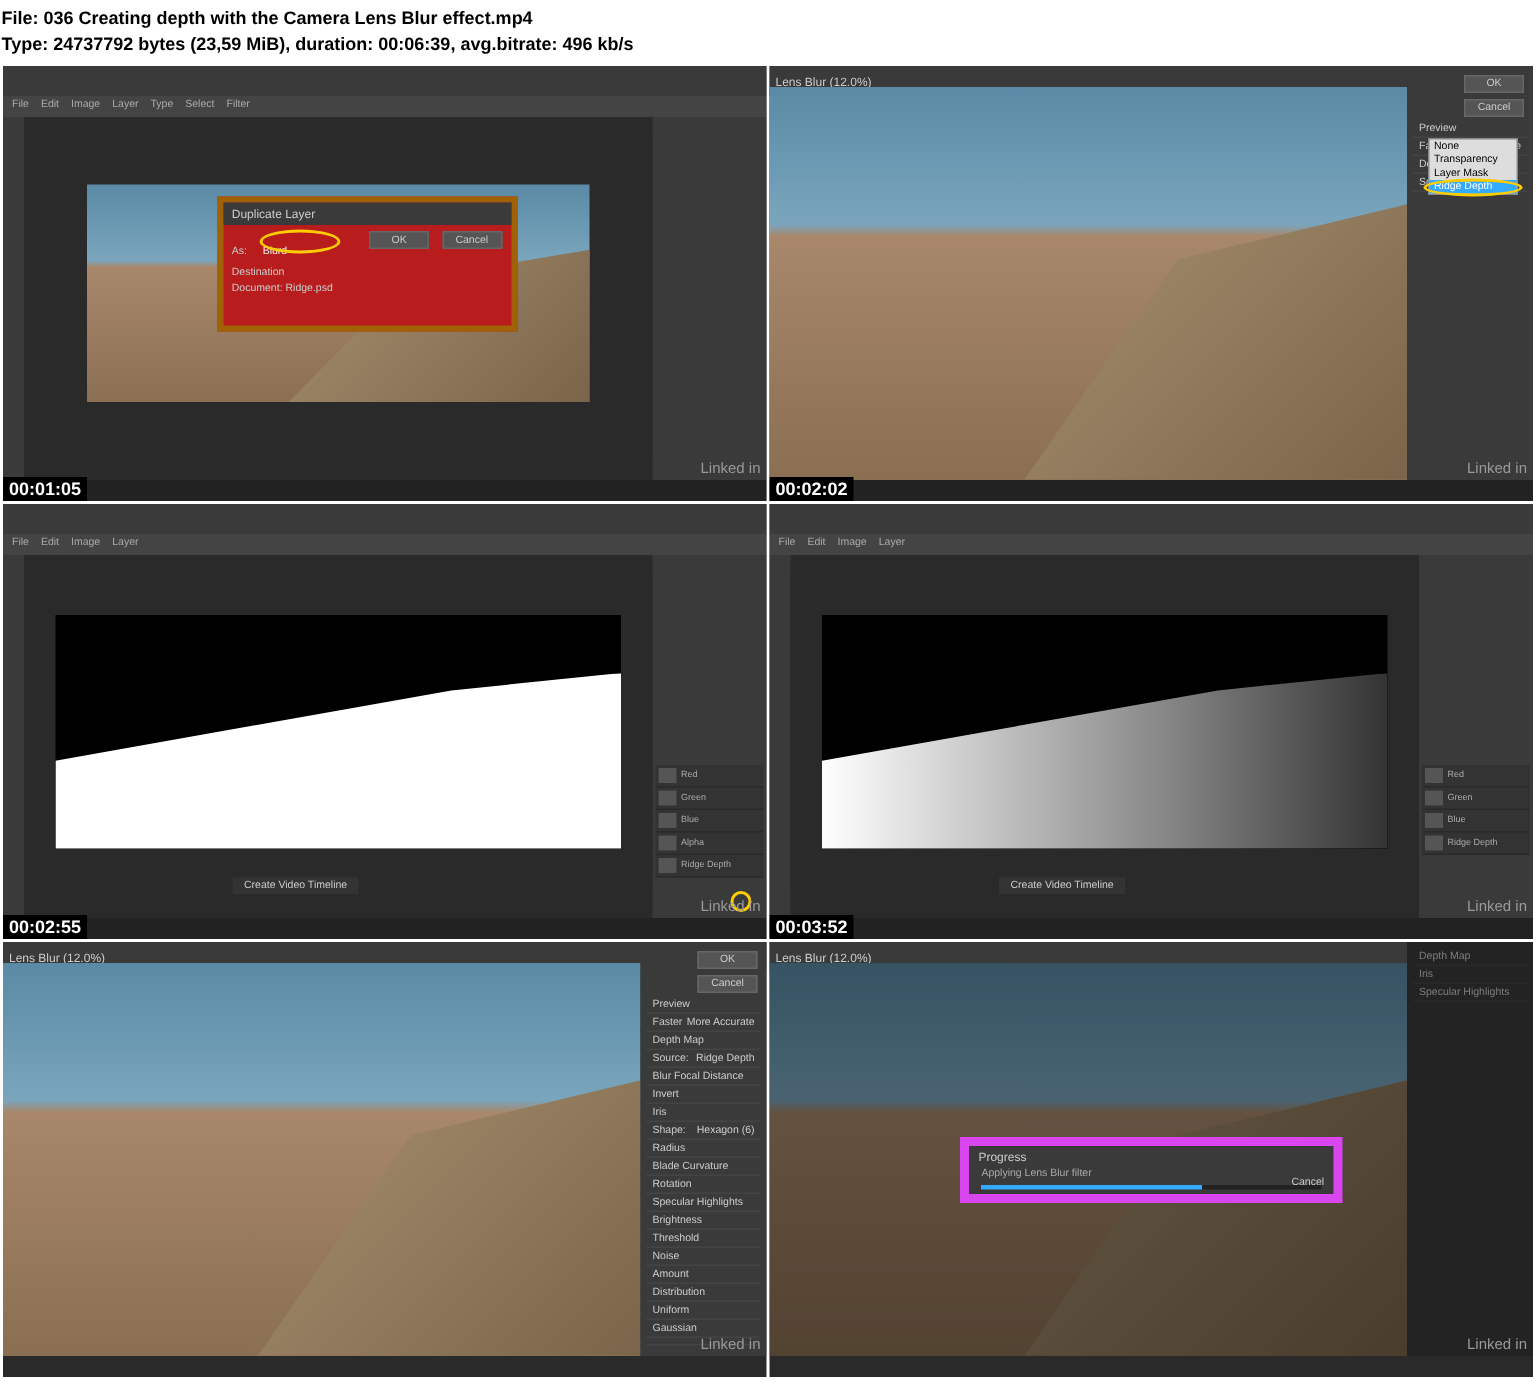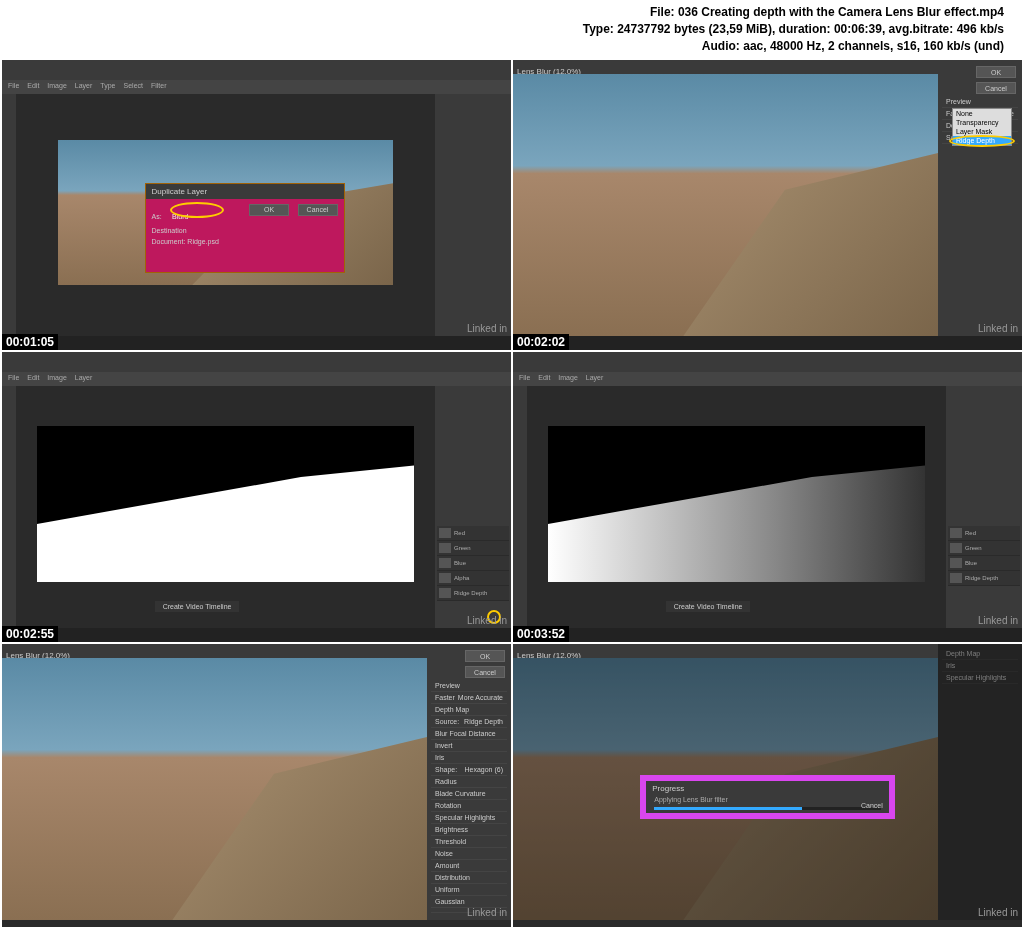--- a/index.html
+++ b/index.html
@@ -1,31 +1,31 @@
 <!DOCTYPE html>
 <html><head>
 <meta charset="utf-8">
 <style>
 * { margin: 0; padding: 0; box-sizing: border-box; }
 body { background: #fff; font-family: Arial, sans-serif; width: 1024px; }
-.meta { padding: 4px 20px; font-size: 12px; font-weight: bold; color: #000; line-height: 1.4; text-align: right; }
+.meta { padding: 4px 1px; font-size: 12px; font-weight: bold; color: #000; line-height: 1.4; }
 .meta-label { color: #000; }
 .grid { display: grid; grid-template-columns: 1fr 1fr; gap: 2px; padding: 2px; }
 .frame { position: relative; background: #2a2a2a; height: 290px; overflow: hidden; }
 .frame-top { position: absolute; top: 0; left: 0; right: 0; height: 20px; background: #3a3a3a; }
 .frame-menu { position: absolute; top: 20px; left: 0; right: 0; height: 14px; background: #444; display: flex; gap: 8px; padding: 2px 6px; font-size: 7px; color: #aaa; }
 .ps-left { position: absolute; left: 0; top: 34px; bottom: 14px; width: 14px; background: #3a3a3a; }
 .ps-right { position: absolute; right: 0; top: 34px; bottom: 14px; width: 76px; background: #3a3a3a; }
 .canvas { position: absolute; left: 14px; top: 48px; right: 76px; bottom: 34px; background: #2a2a2a; display: flex; align-items: center; justify-content: center; }
 .sky-img { width: 100%; height: 100%; background: linear-gradient(180deg, #5a8aa5 0%, #7aa5bd 35%, #a8876b 38%, #8a6f52 100%); position: relative; }
 .cliff { position: absolute; right: 0; top: 30%; bottom: 0; width: 60%; background: linear-gradient(135deg, #a89070 0%, #7a654a 100%); clip-path: polygon(100% 0, 100% 100%, 0 100%, 20% 60%, 40% 20%); }
 .mask-img { width: 100%; height: 100%; background: #000; position: relative; }
 .mask-white { position: absolute; left: 0; bottom: 0; right: 0; height: 75%; background: #fff; clip-path: polygon(0 50%, 35% 30%, 70% 10%, 100% 0, 100% 100%, 0 100%); }
 .mask-grad { position: absolute; left: 0; bottom: 0; right: 0; height: 75%; background: linear-gradient(90deg, #fff 0%, #888 60%, #333 100%); clip-path: polygon(0 50%, 35% 30%, 70% 10%, 100% 0, 100% 100%, 0 100%); }
-.dialog { position: absolute; background: #be185d; border: 1px solid #a16207; z-index: 5; margin-top: 36px; }
+.dialog { position: absolute; background: #b91c1c; border: 4px solid #a16207; z-index: 5; }
 .dialog-dup { left: 28%; top: 30%; width: 200px; height: 90px; }
 .dialog-title { font-size: 8px; color: #ccc; padding: 3px 6px; background: #3a3a3a; }
 .dialog-body { padding: 6px; }
 .circled { border: 2px solid #fc0; border-radius: 50%; position: absolute; }
 .timestamp { position: absolute; left: 0; bottom: 0; background: #000; color: #fff; font-size: 12px; font-weight: bold; padding: 1px 4px; z-index: 10; }
 .taskbar { position: absolute; left: 0; right: 0; bottom: 0; height: 14px; background: #222; display: flex; align-items: center; padding: 0 4px; gap: 3px; }
 .tb-icon { width: 10px; height: 10px; background: #5af; }
 .tb-icon.org { background: #f80; } .tb-icon.prp { background: #85d; } .tb-icon.grn { background: #5a5; }
 .watermark { position: absolute; right: 4px; bottom: 16px; font-size: 10px; color: #999; font-weight: normal; }
 .lens-panel { position: absolute; right: 0; top: 0; bottom: 14px; width: 84px; background: #3a3a3a; padding: 4px; font-size: 7px; color: #ccc; }
@@ -40,21 +40,20 @@
 .layers-panel { position: absolute; right: 2px; top: 140px; width: 72px; background: #333; font-size: 6px; color: #aaa; }
 .layer-row { display: flex; align-items: center; padding: 2px; border-bottom: 1px solid #2a2a2a; }
 .layer-thumb { width: 12px; height: 10px; background: #555; margin-right: 3px; }
 </style>
 </head>
 <body>
 
 <div class="meta">
   <div><span class="meta-label">File:</span> <span>036 Creating depth with the Camera Lens Blur effect.mp4</span></div>
   <div><span class="meta-label">Type:</span> <span>24737792 bytes (23,59 MiB), duration: 00:06:39, avg.bitrate: 496 kb/s</span></div>
-  <div><span class="meta-label">Audio:</span> <span>aac, 48000 Hz, 2 channels, s16, 160 kb/s (und)</span></div>
 </div>
 
 <div class="grid">
 
 <div class="frame">
   <div class="frame-top"></div>
   <div class="frame-menu">
     <span>File</span>
     <span>Edit</span>
     <span>Image</span>

